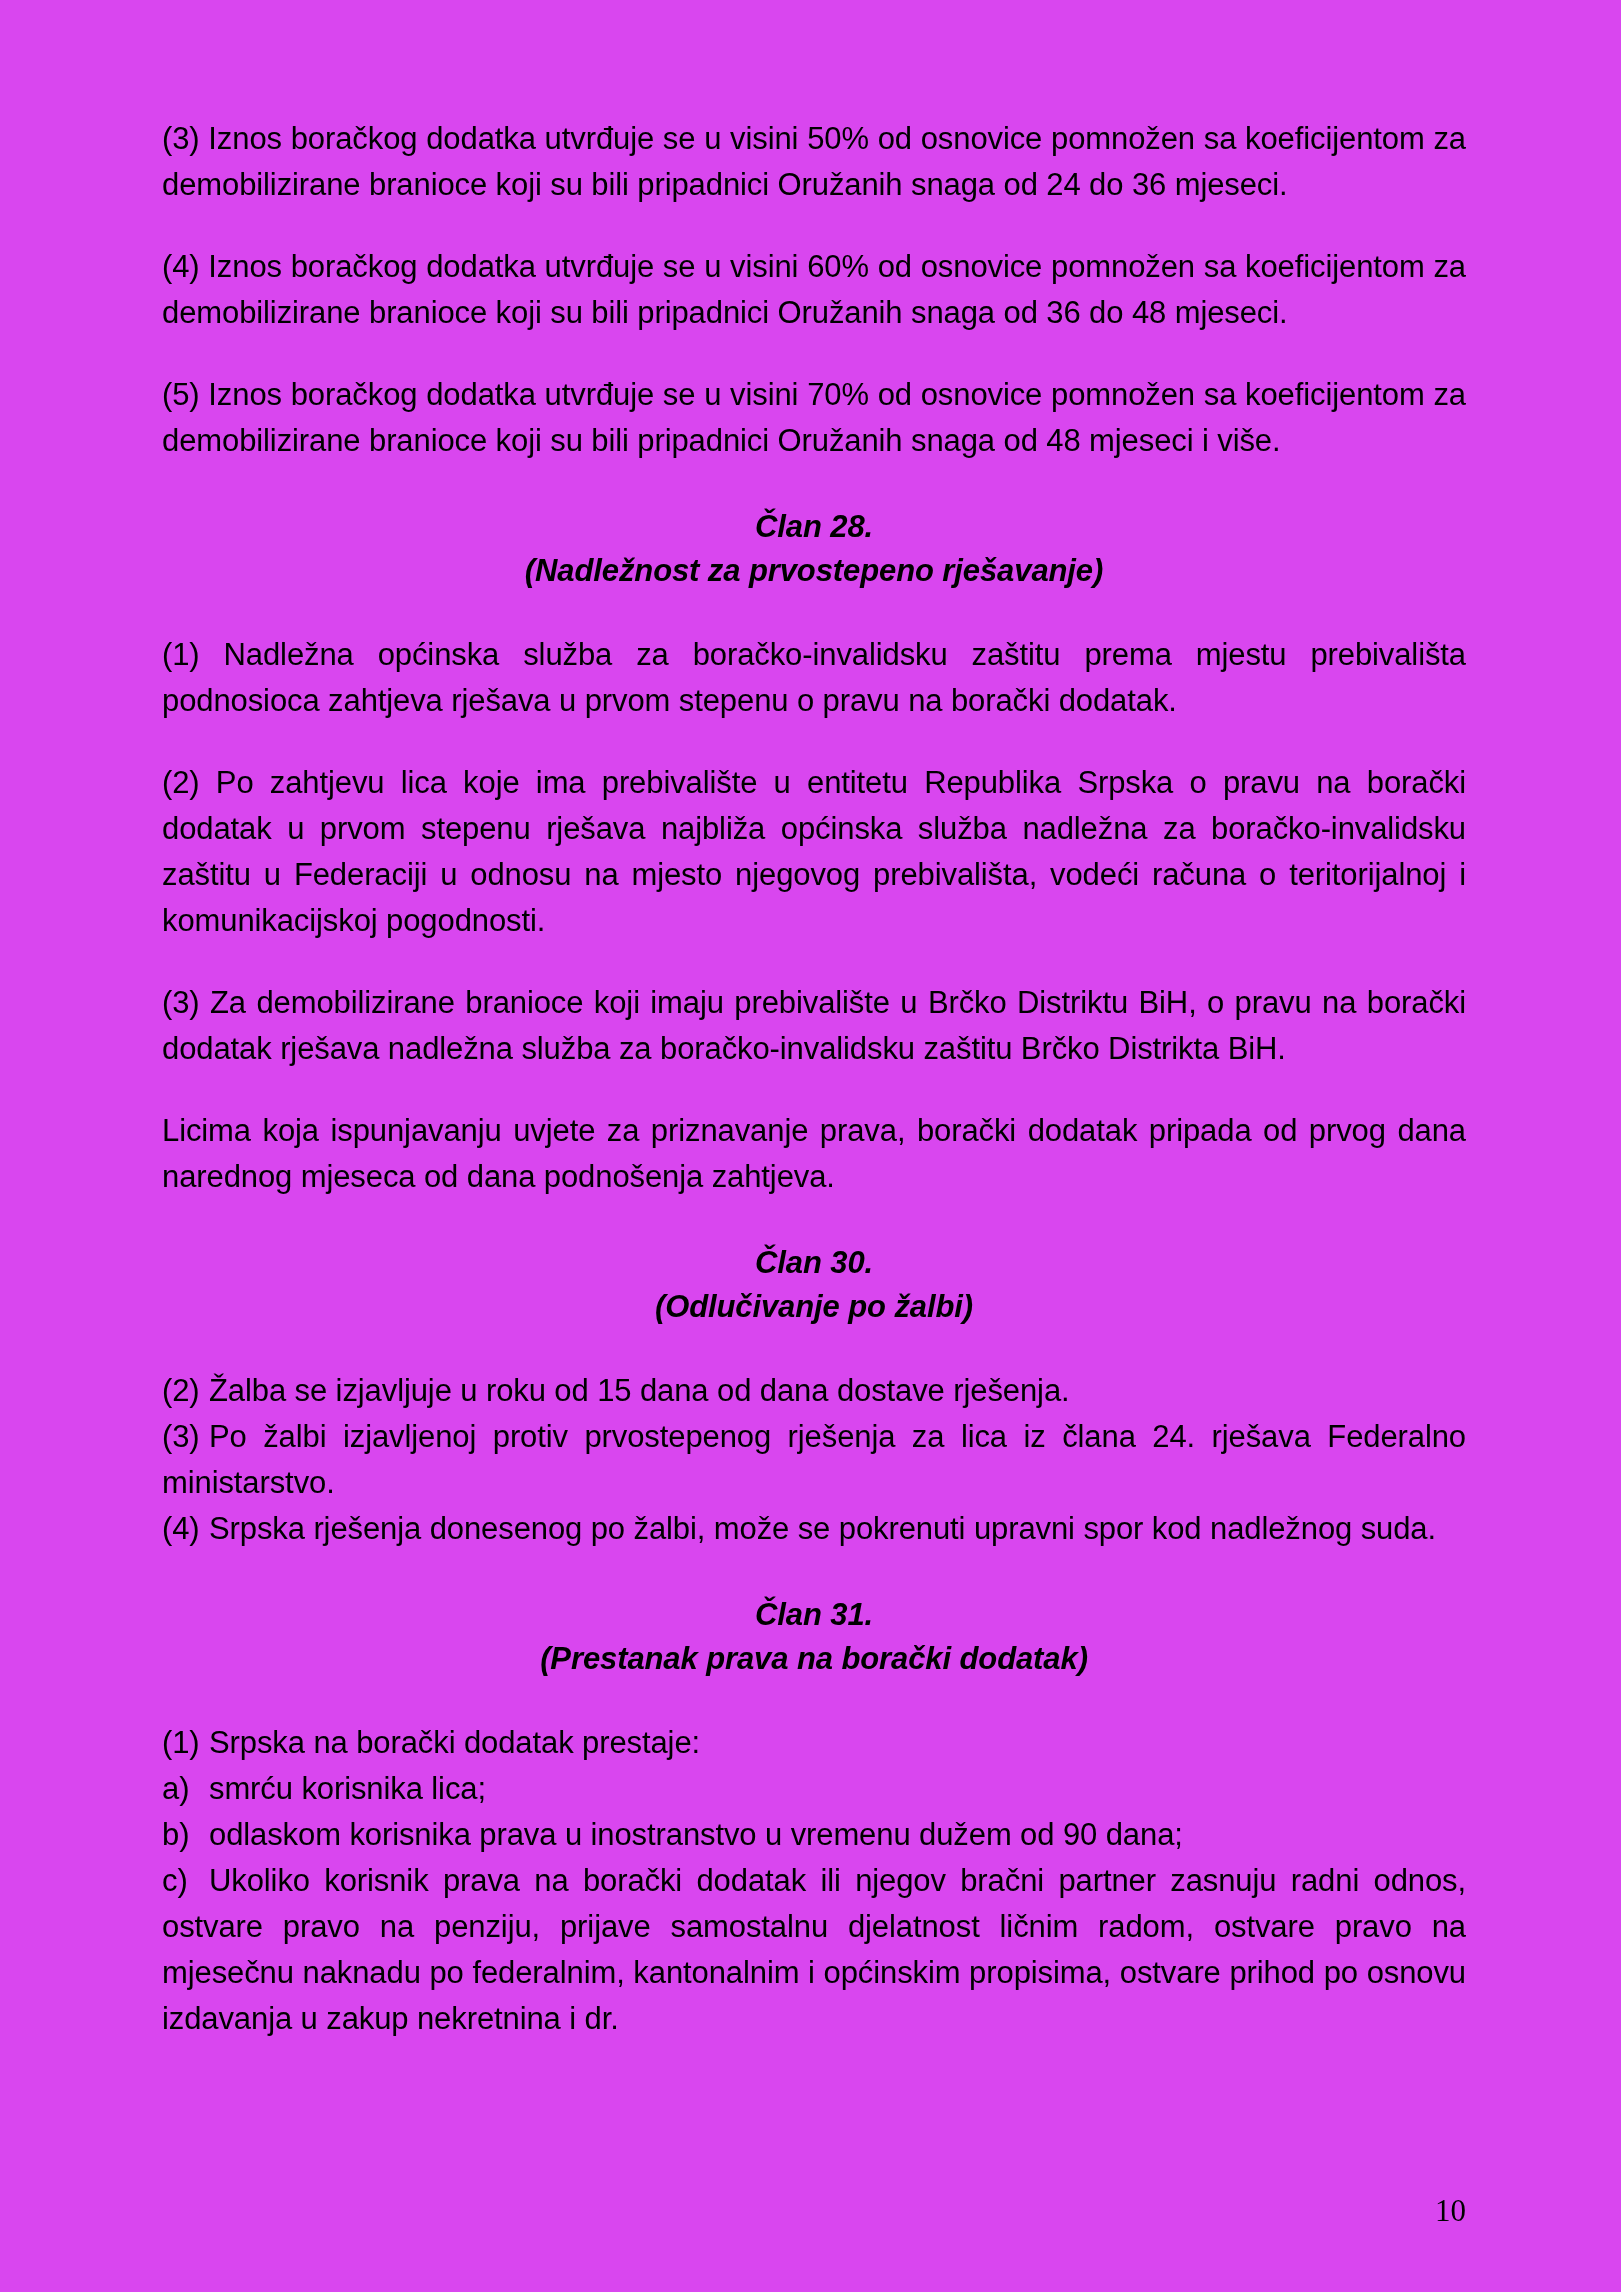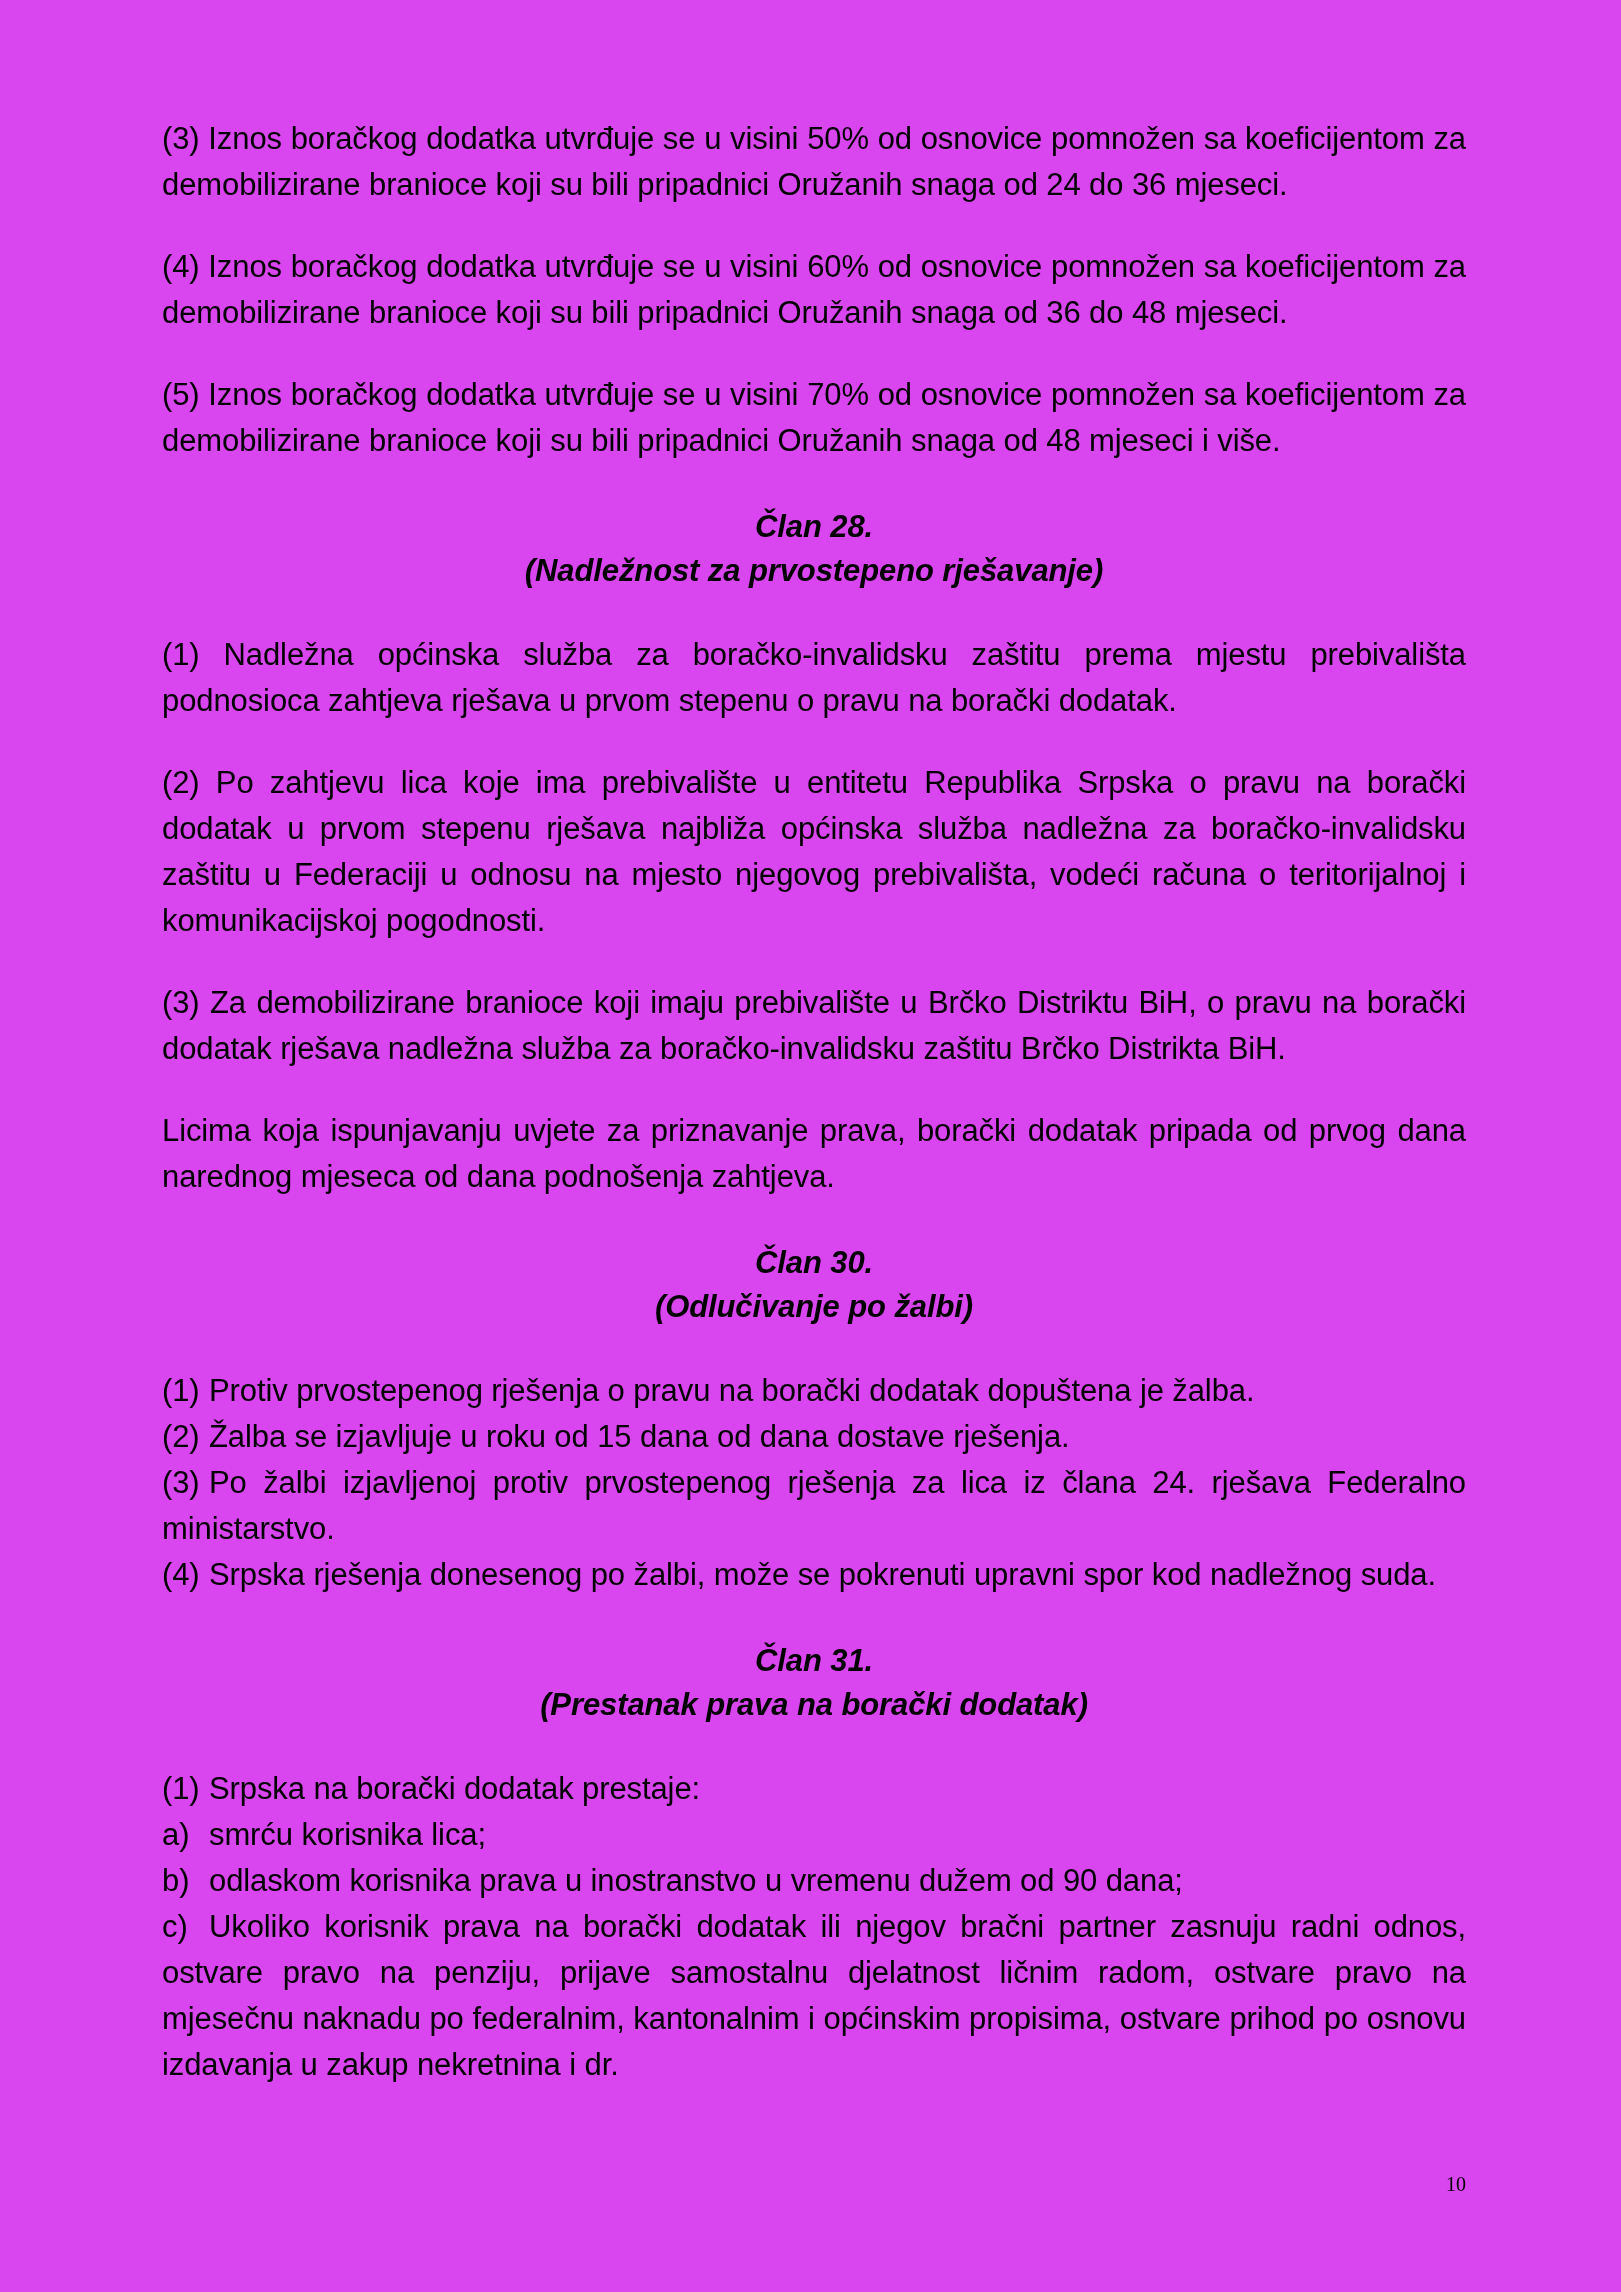--- a/index.html
+++ b/index.html
@@ -60,23 +60,23 @@
     margin: 0;
   }
   .item-label {
     display: inline-block;
     min-width: 47px;
   }
 
   .page-number {
     position: absolute;
     right: 155px;
-    bottom: 92px;
+    bottom: 66px;
     font-family: "Liberation Serif", serif;
-    font-size: 20px;
+    font-size: 31px;
     line-height: 33px;
     text-align: right;
   }
 </style>
 </head>
 <body>
 
 <div class="page">
   <div class="doc-body" id="doc-body">
       <p class="para">(3) Iznos boračkog dodatka utvrđuje se u visini 50% od osnovice pomnožen sa koeficijentom za demobilizirane branioce koji su bili pripadnici Oružanih snaga od 24 do 36 mjeseci.</p>
@@ -88,21 +88,20 @@
       </div>
       <p class="para">(1) Nadležna općinska služba za boračko-invalidsku zaštitu prema mjestu prebivališta podnosioca zahtjeva rješava u prvom stepenu o pravu na borački dodatak.</p>
       <p class="para">(2) Po zahtjevu lica koje ima prebivalište u entitetu Republika Srpska o pravu na borački dodatak u prvom stepenu rješava najbliža općinska služba nadležna za boračko-invalidsku zaštitu u Federaciji u odnosu na mjesto njegovog prebivališta, vodeći računa o teritorijalnoj i komunikacijskoj pogodnosti.</p>
       <p class="para">(3) Za demobilizirane branioce koji imaju prebivalište u Brčko Distriktu BiH, o pravu na borački dodatak rješava nadležna služba za boračko-invalidsku zaštitu Brčko Distrikta BiH.</p>
       <p class="para">Licima koja ispunjavanju uvjete za priznavanje prava, borački dodatak pripada od prvog dana narednog mjeseca od dana podnošenja zahtjeva.</p>
       <div class="heading-block">
         <div class="h-line">Član 30.</div>
         <div class="h-line">(Odlučivanje po žalbi)</div>
       </div>
       <div class="para list-block">
-        <p class="list-line"><span class="item-label">(1)</span><span>Protiv prvostepenog rješenja o pravu na borački dodatak dopuštena je žalba.</span></p>
         <p class="list-line"><span class="item-label">(2)</span><span>Žalba se izjavljuje u roku od 15 dana od dana dostave rješenja.</span></p>
         <p class="list-line"><span class="item-label">(3)</span><span>Po žalbi izjavljenoj protiv prvostepenog rješenja za lica iz člana 24. rješava Federalno ministarstvo.</span></p>
         <p class="list-line"><span class="item-label">(4)</span><span>Srpska rješenja donesenog po žalbi, može se pokrenuti upravni spor kod nadležnog suda.</span></p>
       </div>
       <div class="heading-block">
         <div class="h-line">Član 31.</div>
         <div class="h-line">(Prestanak prava na borački dodatak)</div>
       </div>
       <div class="para list-block">
         <p class="list-line"><span class="item-label">(1)</span><span>Srpska na borački dodatak prestaje:</span></p>

